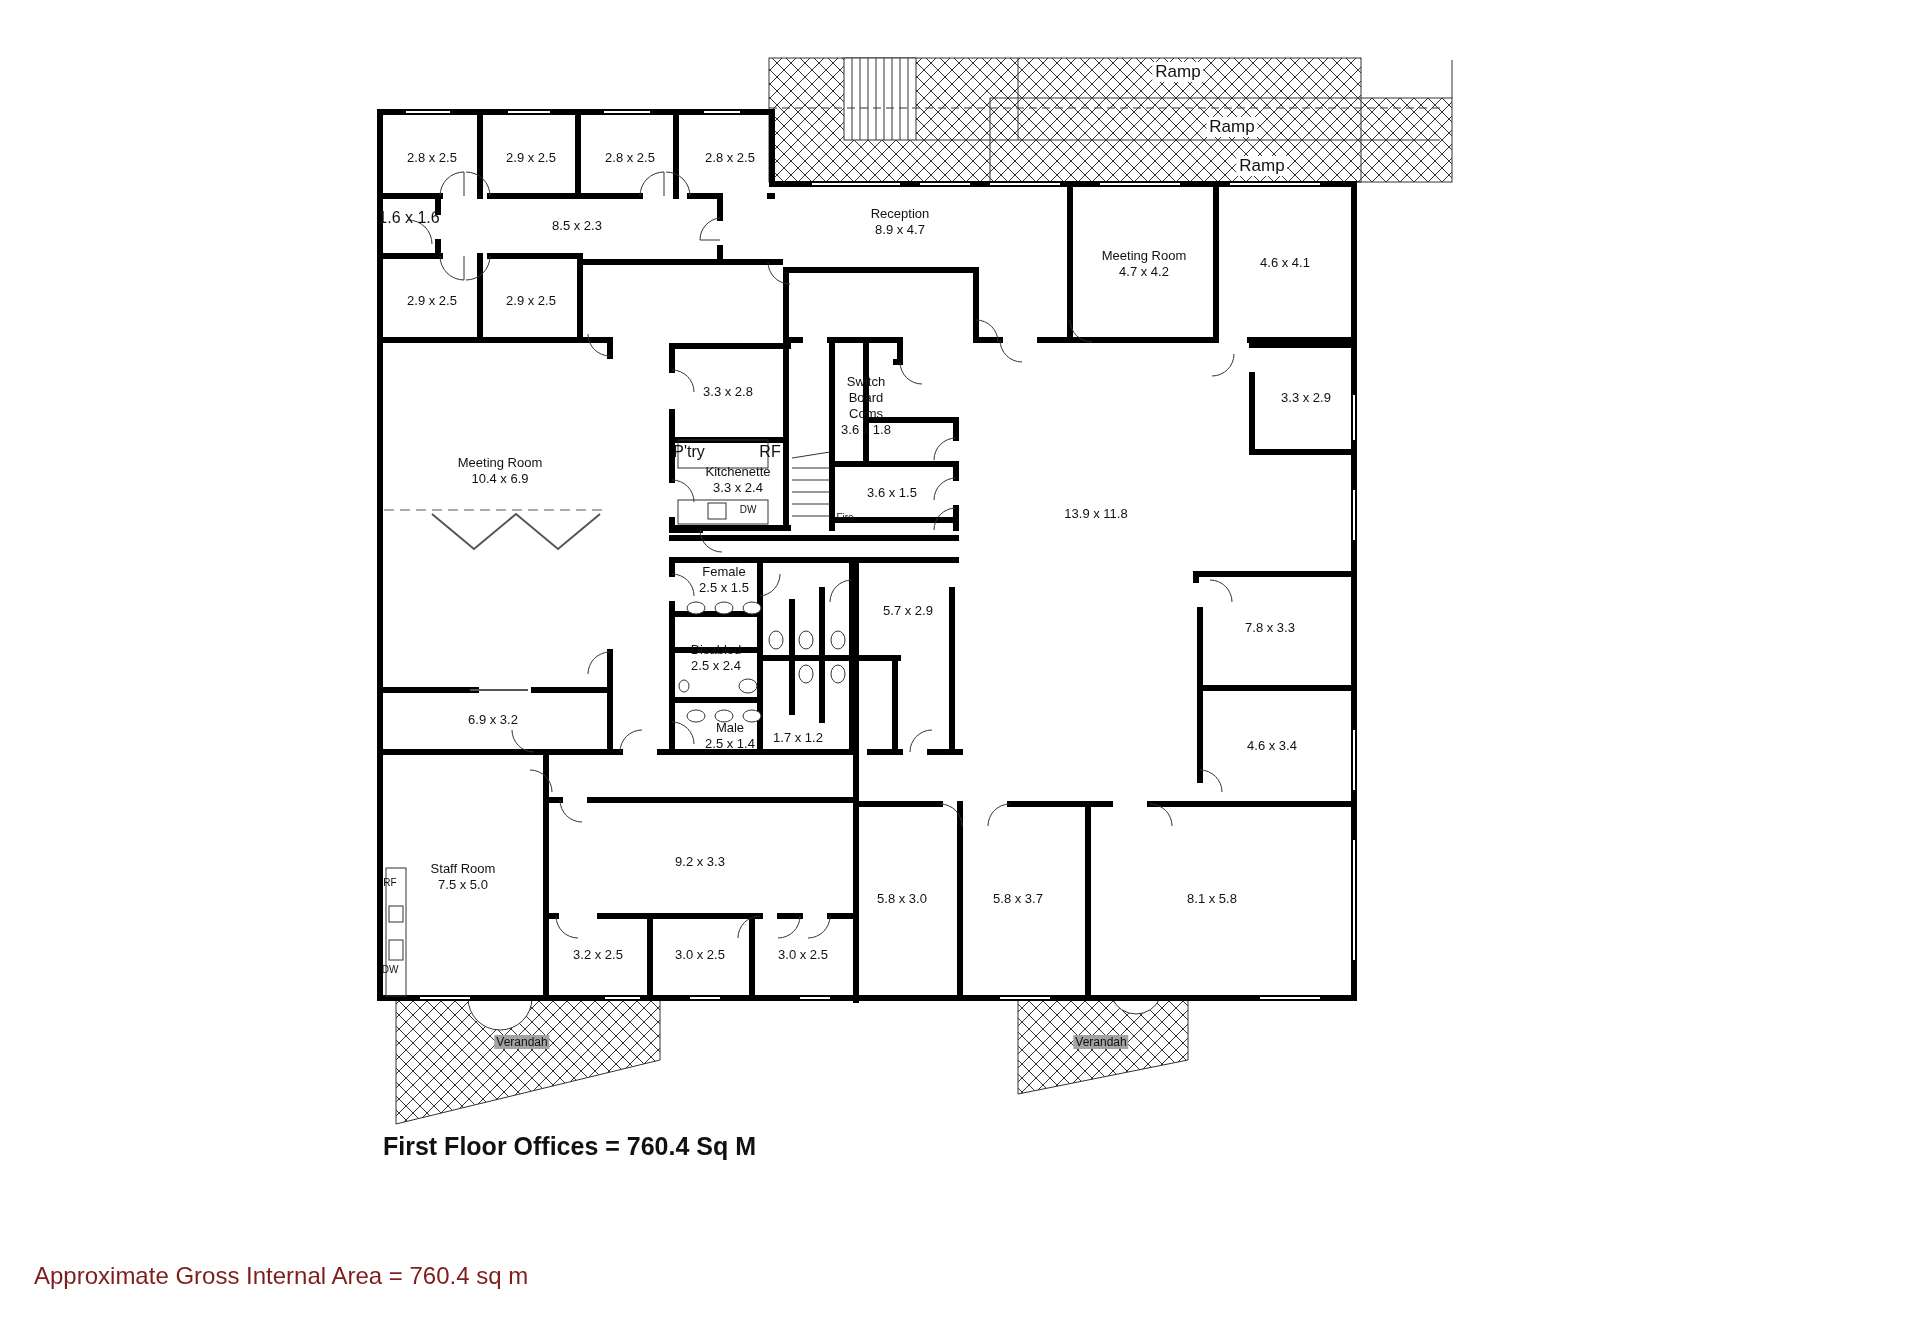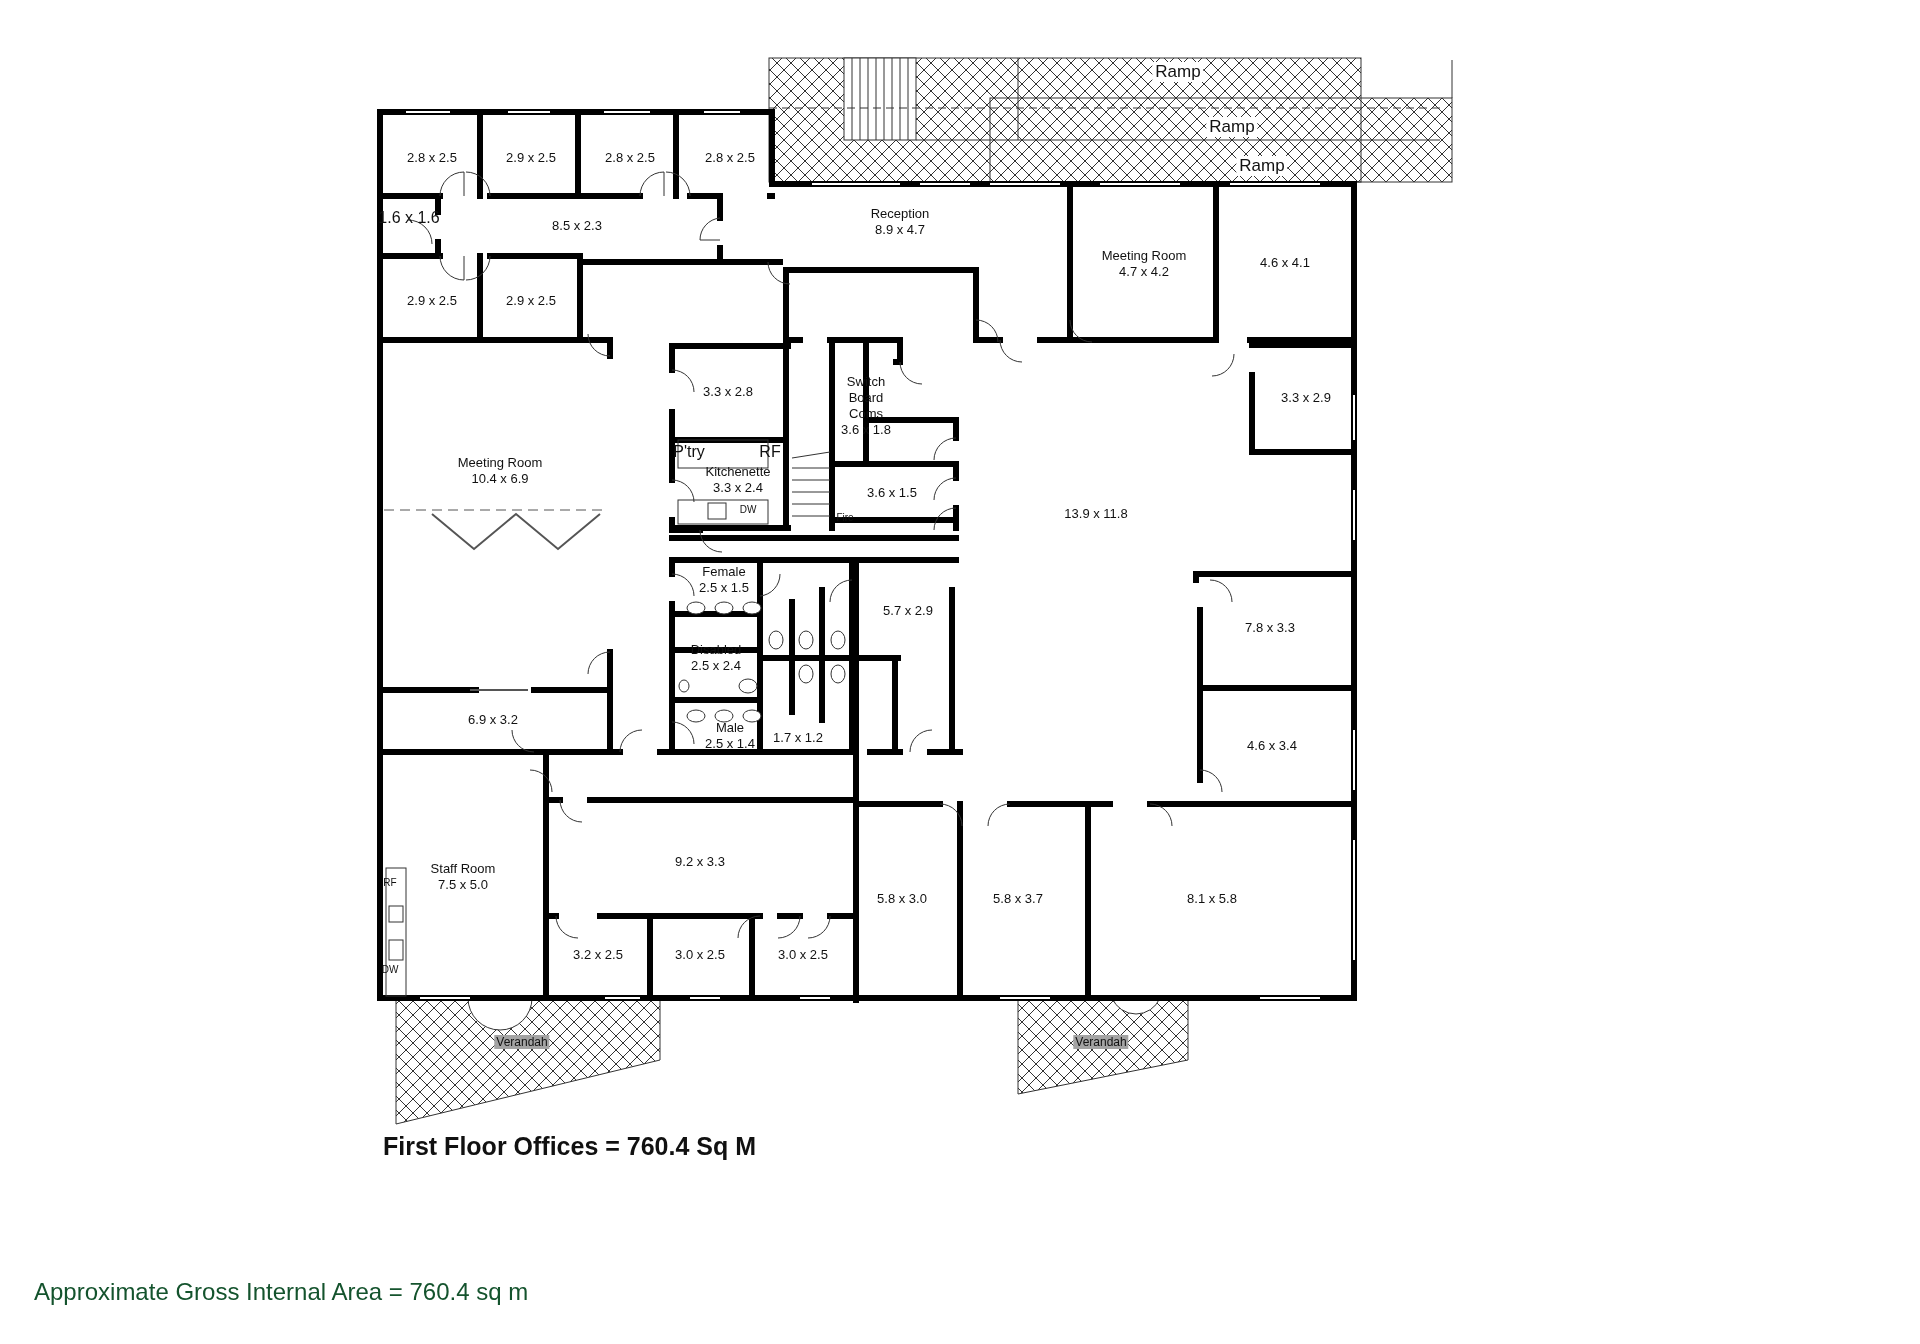--- a/index.html
+++ b/index.html
@@ -3,21 +3,21 @@
 <meta charset="utf-8">
 <style>
   html, body { margin: 0; padding: 0; background: #ffffff; }
   body { width: 1920px; height: 1344px; position: relative; overflow: hidden; font-family: "Liberation Sans", sans-serif; }
   #plan { position: absolute; left: 0; top: 0; }
   .lbl { position: absolute; transform: translate(-50%, -50%); font-size: 13px; color: #111; text-align: center; line-height: 16px; white-space: nowrap; }
   .lbl.small { font-size: 16px; line-height: 14px; }
   .ramp { position: absolute; transform: translate(-50%, -50%); font-size: 17px; color: #111; background: #fff; padding: 0 3px; }
   .ver { position: absolute; transform: translate(-50%, -50%); font-size: 12px; color: #111; background: #a3a3a3; padding: 0 2px; }
   #floor-title { position: absolute; left: 383px; top: 1132px; font-size: 25px; font-weight: bold; color: #111; text-align: center; }
-  #gia { position: absolute; left: 34px; top: 1262px; font-size: 24px; color: #14532d; margin-top: 16px; }
+  #gia { position: absolute; left: 34px; top: 1262px; font-size: 24px; color: #7f1d1d; }
 </style>
 </head>
 <body>
 
 <svg id="plan" width="1920" height="1344" viewBox="0 0 1920 1344" xmlns="http://www.w3.org/2000/svg">
   <defs>
     <pattern id="hatch" patternUnits="userSpaceOnUse" width="14" height="14">
       <path d="M0 0 L14 14 M14 0 L0 14" stroke="#333" stroke-width="1"></path>
     </pattern>
   </defs>

